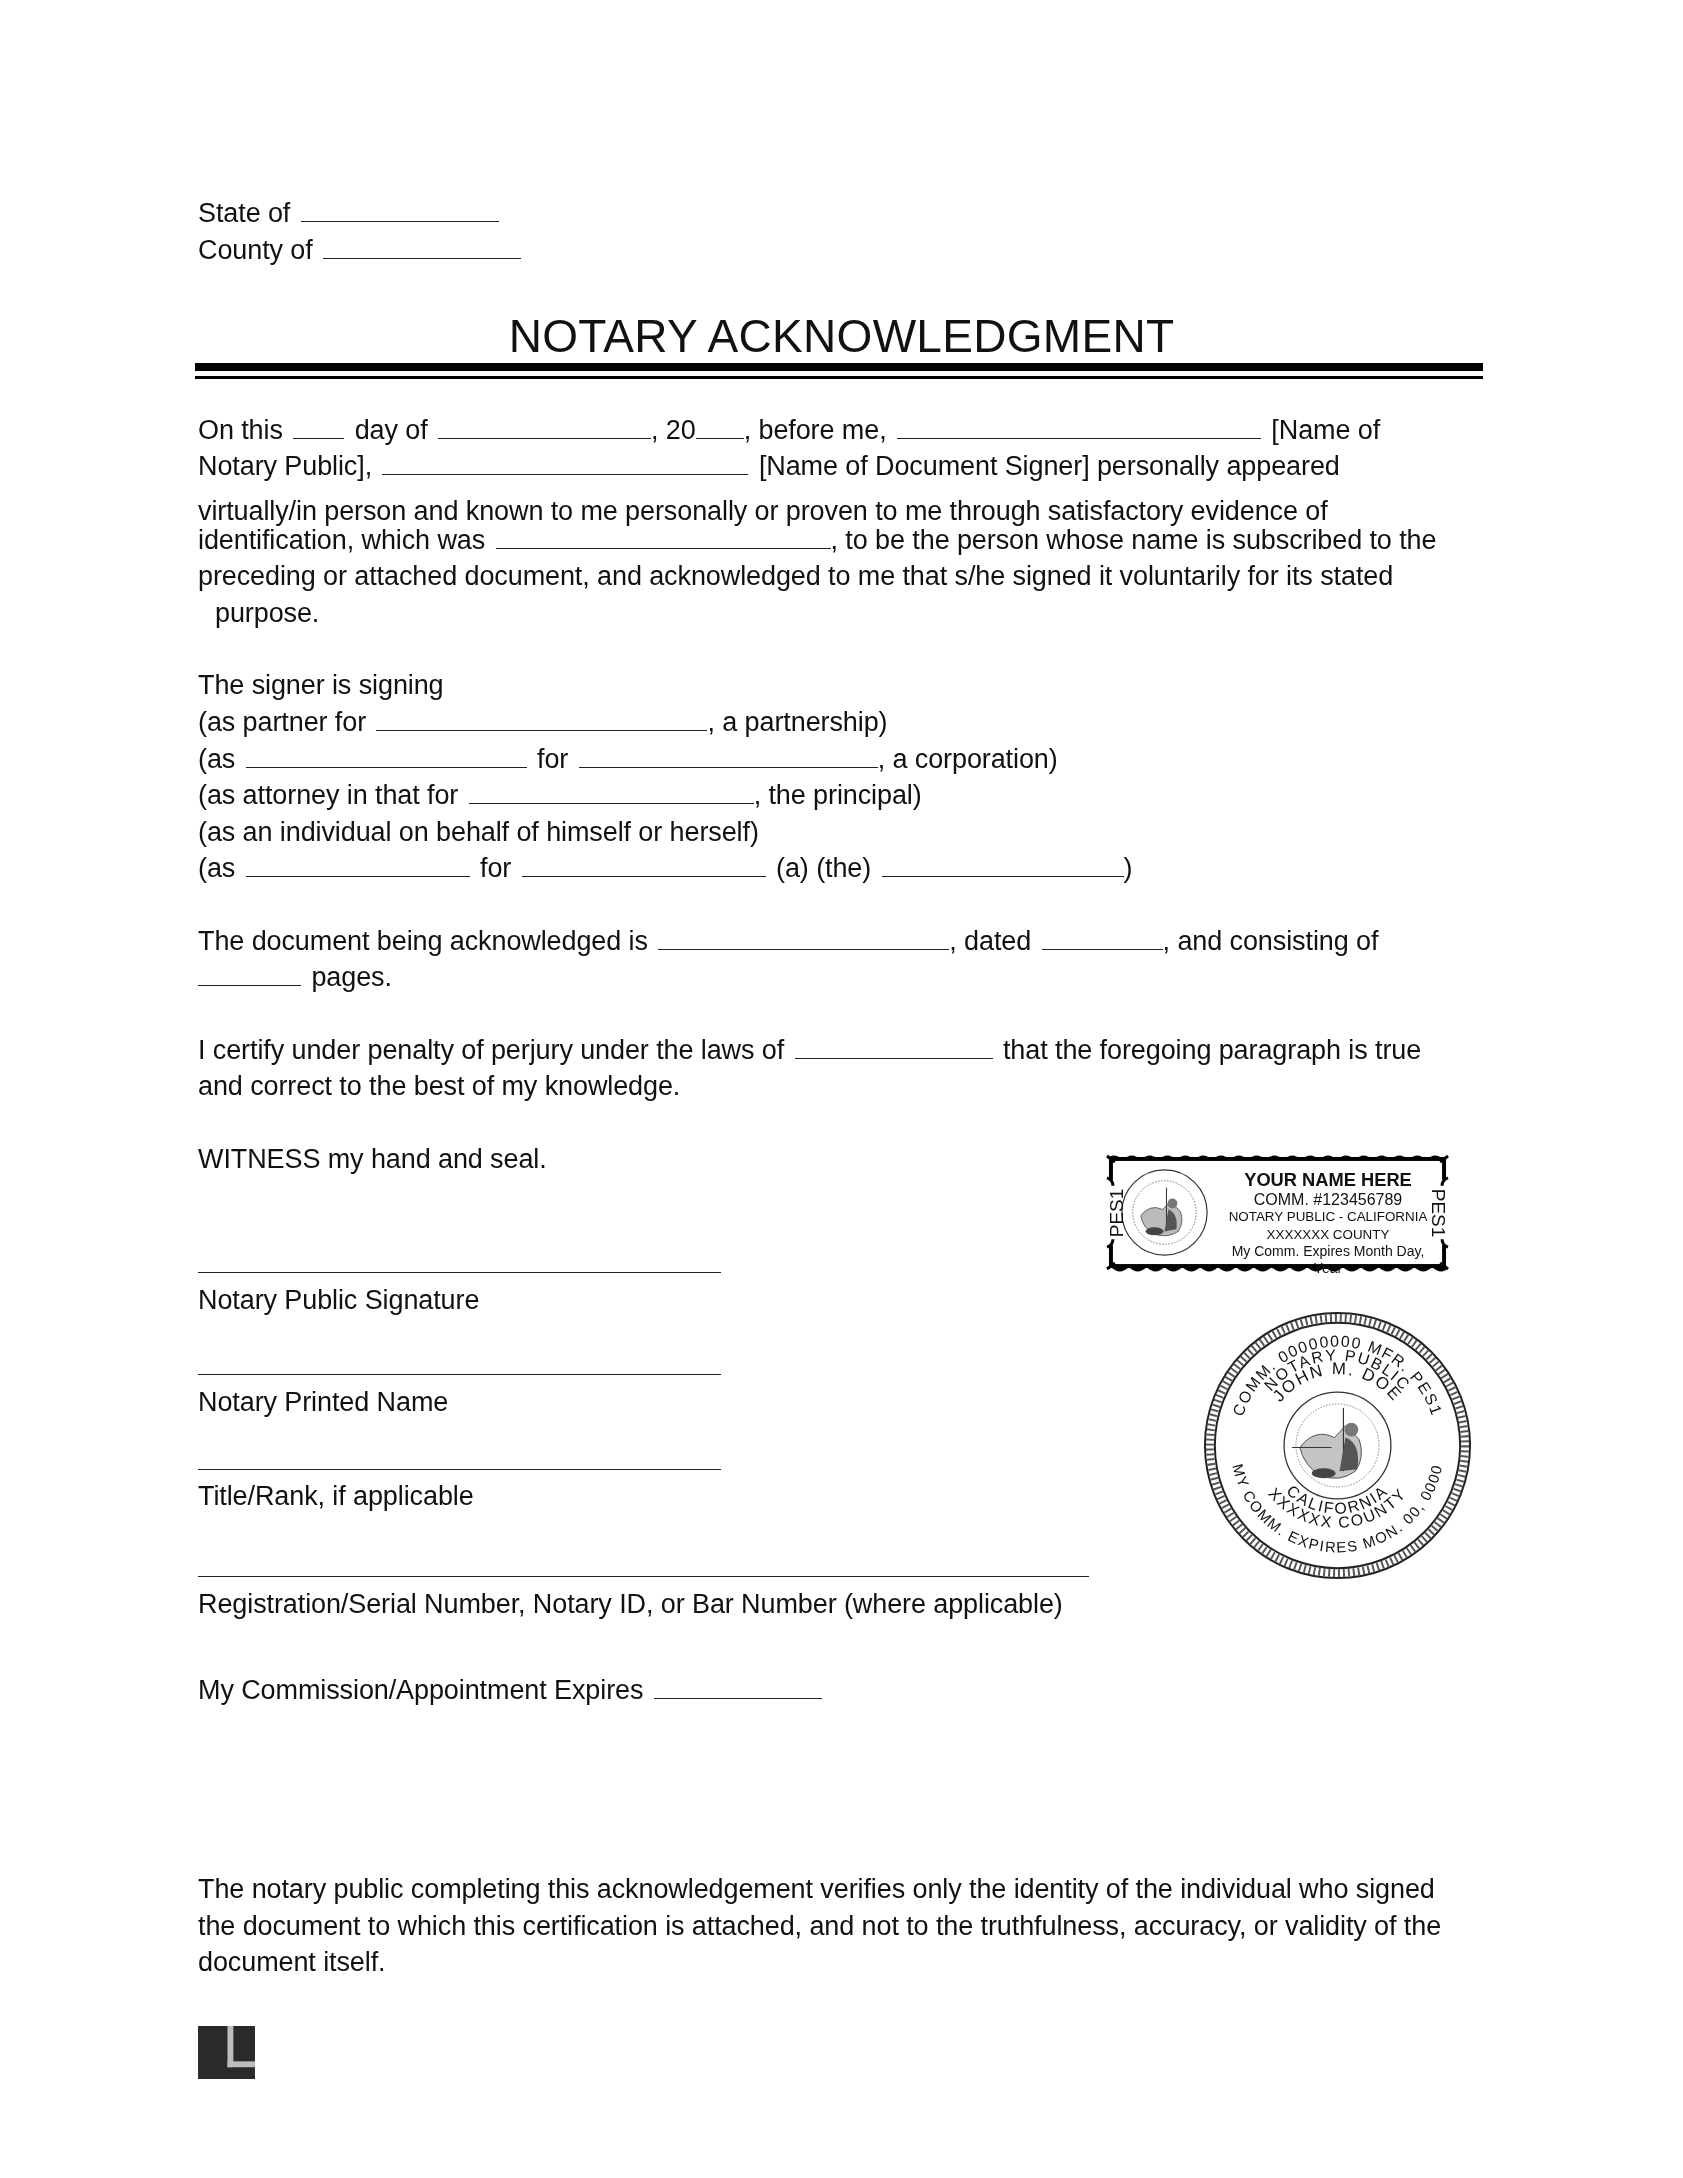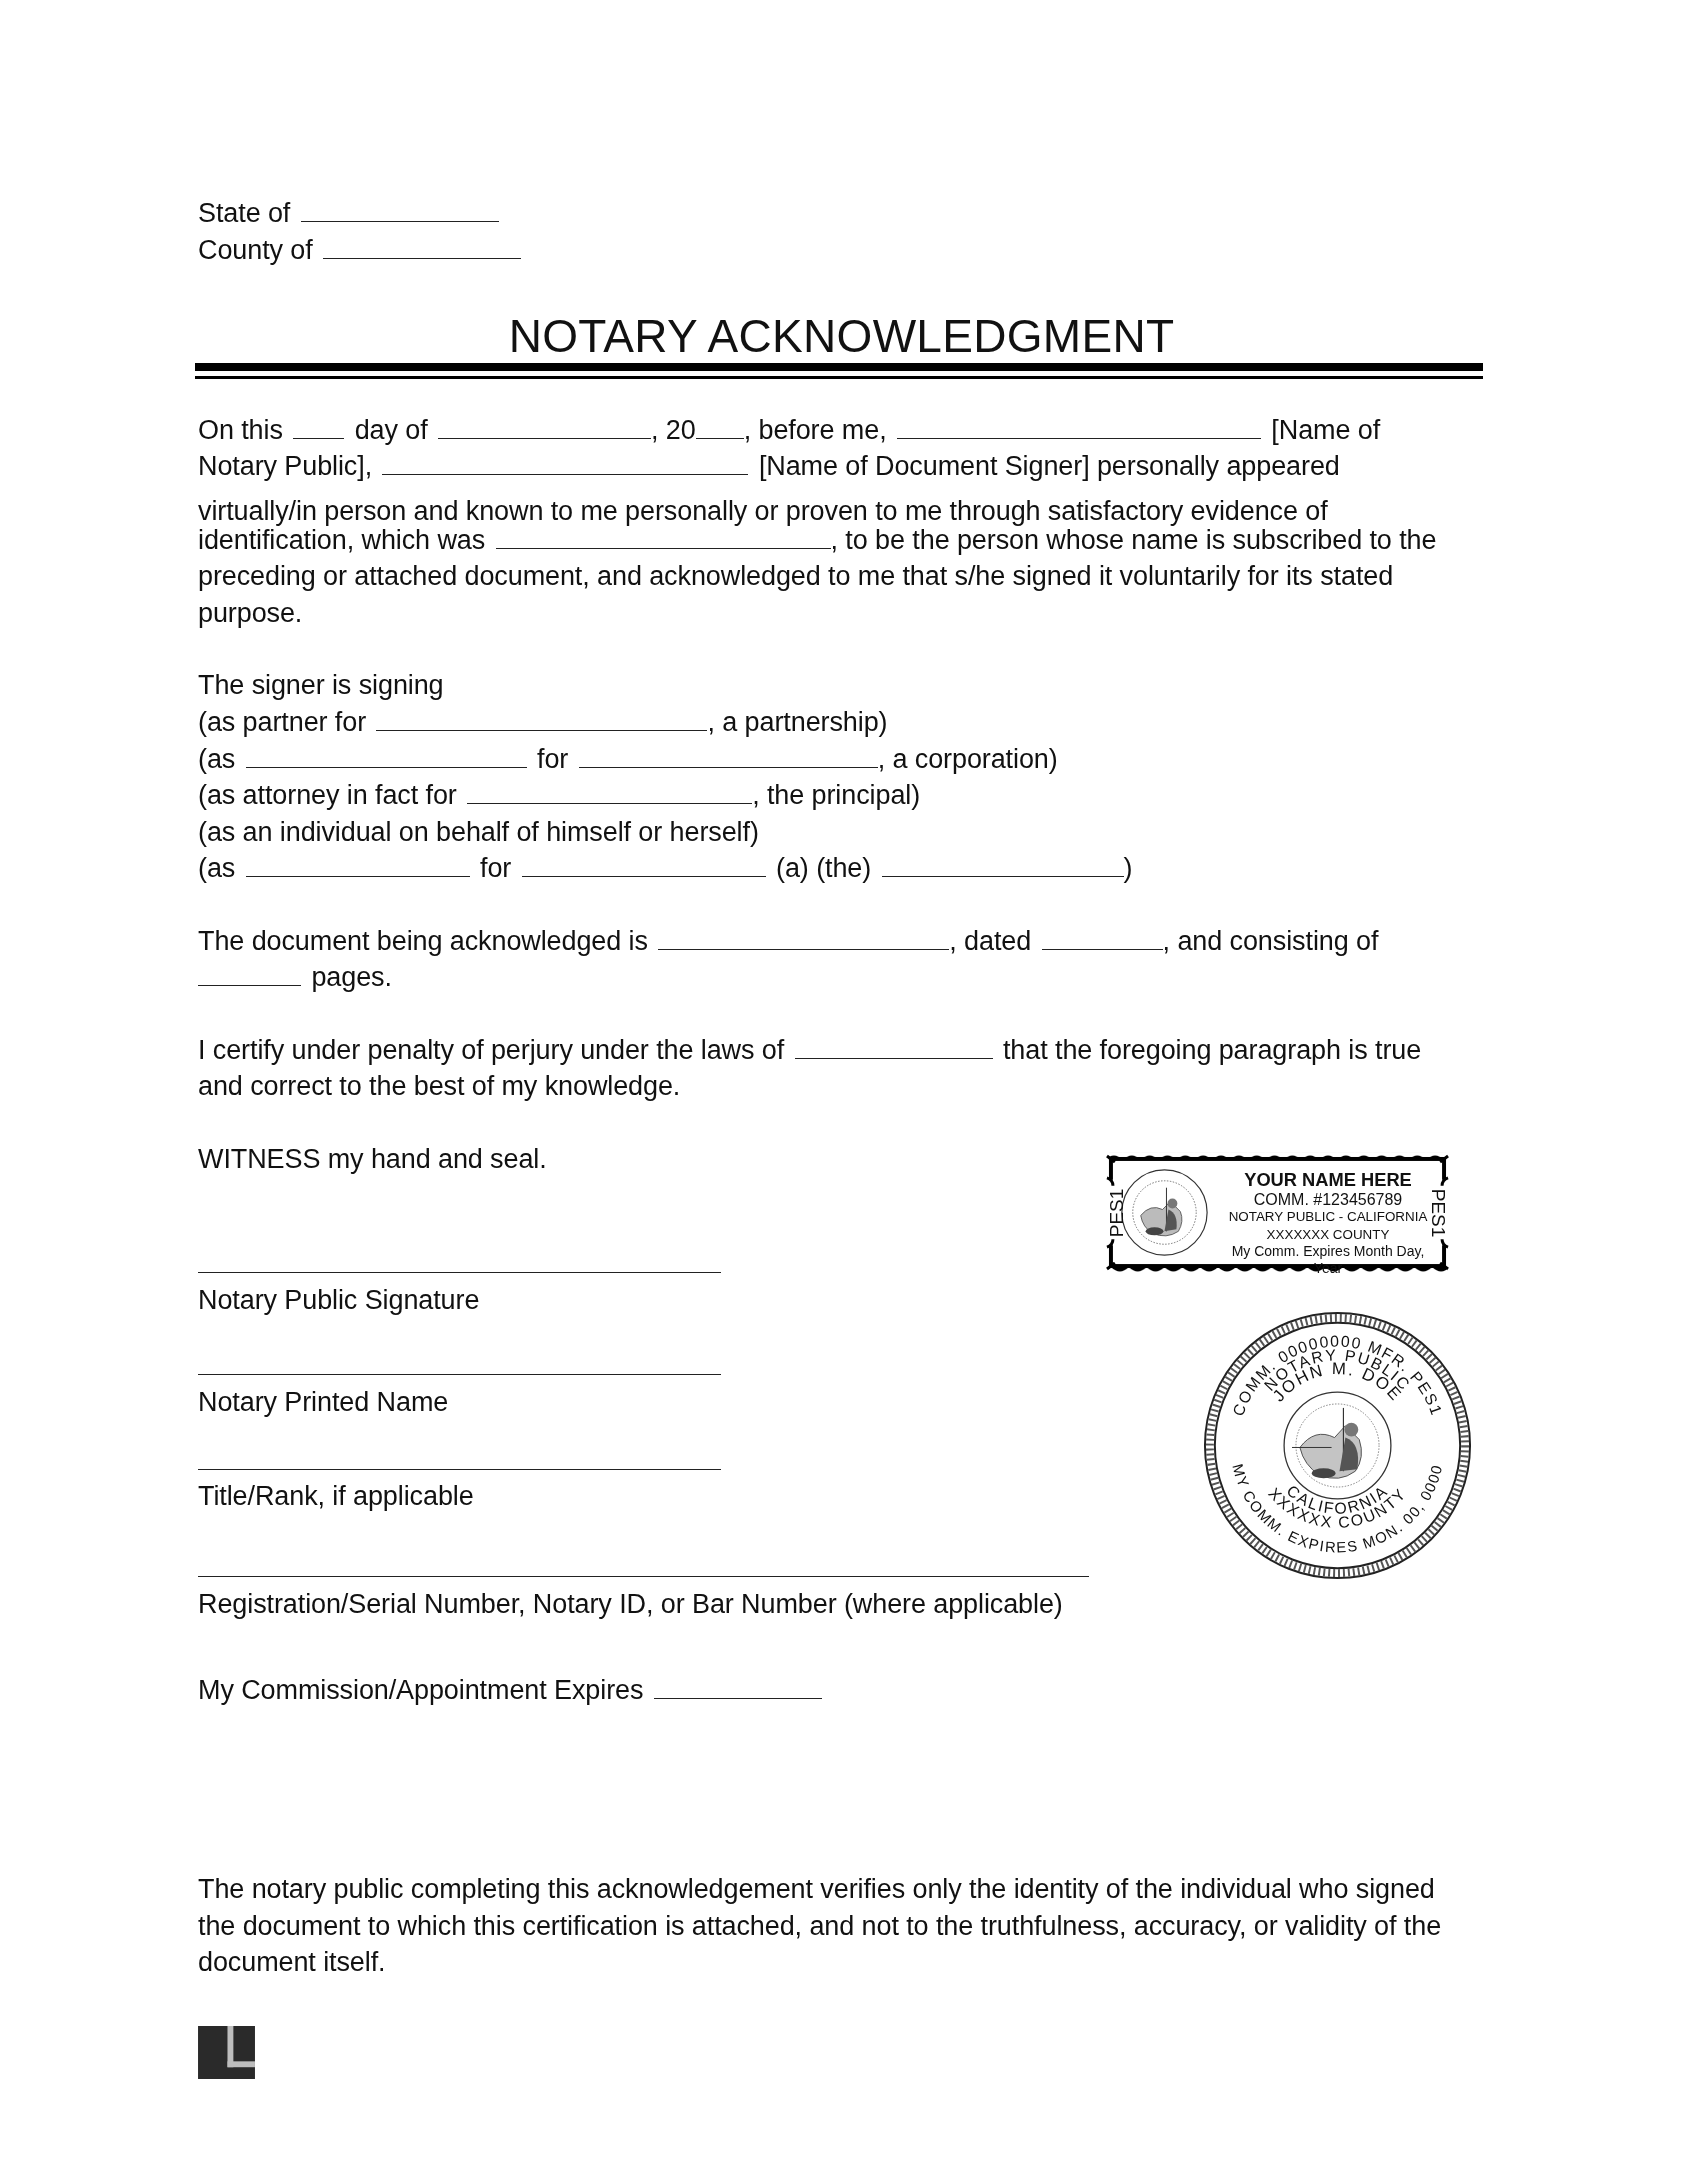--- a/index.html
+++ b/index.html
@@ -45,35 +45,35 @@
   <span>Notary Public],</span>
   <span class="blank" style="width:366px"></span>
   <span>[Name of Document Signer] personally appeared</span>
 </div>
 <div class="t" style="top:485px;margin-top:8px;">virtually/in person and known to me personally or proven to me through satisfactory evidence of</div>
 <div class="t" style="top:522px;">
   <span>identification, which was</span>
   <span class="blank" style="width:335px;margin-right:0"></span><span>, to be the person whose name is subscribed to the</span>
 </div>
 <div class="t" style="top:558px;">preceding or attached document, and acknowledged to me that s/he signed it voluntarily for its stated</div>
-<div class="t" style="top:595px;">purpose.</div>
+<div class="t" style="top:595px;margin-left:17px;">purpose.</div>
 
 <div class="t" style="top:667px;">The signer is signing</div>
 <div class="t" style="top:704px;">
   <span>(as partner for</span>
   <span class="blank" style="width:331px;margin-right:0"></span><span>, a partnership)</span>
 </div>
 <div class="t" style="top:741px;">
   <span>(as</span>
   <span class="blank" style="width:281px"></span>
   <span>for</span>
   <span class="blank" style="width:299px;margin-right:0"></span><span>, a corporation)</span>
 </div>
 <div class="t" style="top:777px;">
-  <span>(as attorney in fact for</span>
+  <span>(as attorney in that for</span>
   <span class="blank" style="width:285px;margin-right:0"></span><span>, the principal)</span>
 </div>
 <div class="t" style="top:814px;">(as an individual on behalf of himself or herself)</div>
 <div class="t" style="top:850px;">
   <span>(as</span>
   <span class="blank" style="width:224px"></span>
   <span>for</span>
   <span class="blank" style="width:244px"></span>
   <span>(a) (the)</span>
   <span class="blank" style="width:242px;margin-right:0"></span><span>)</span>

